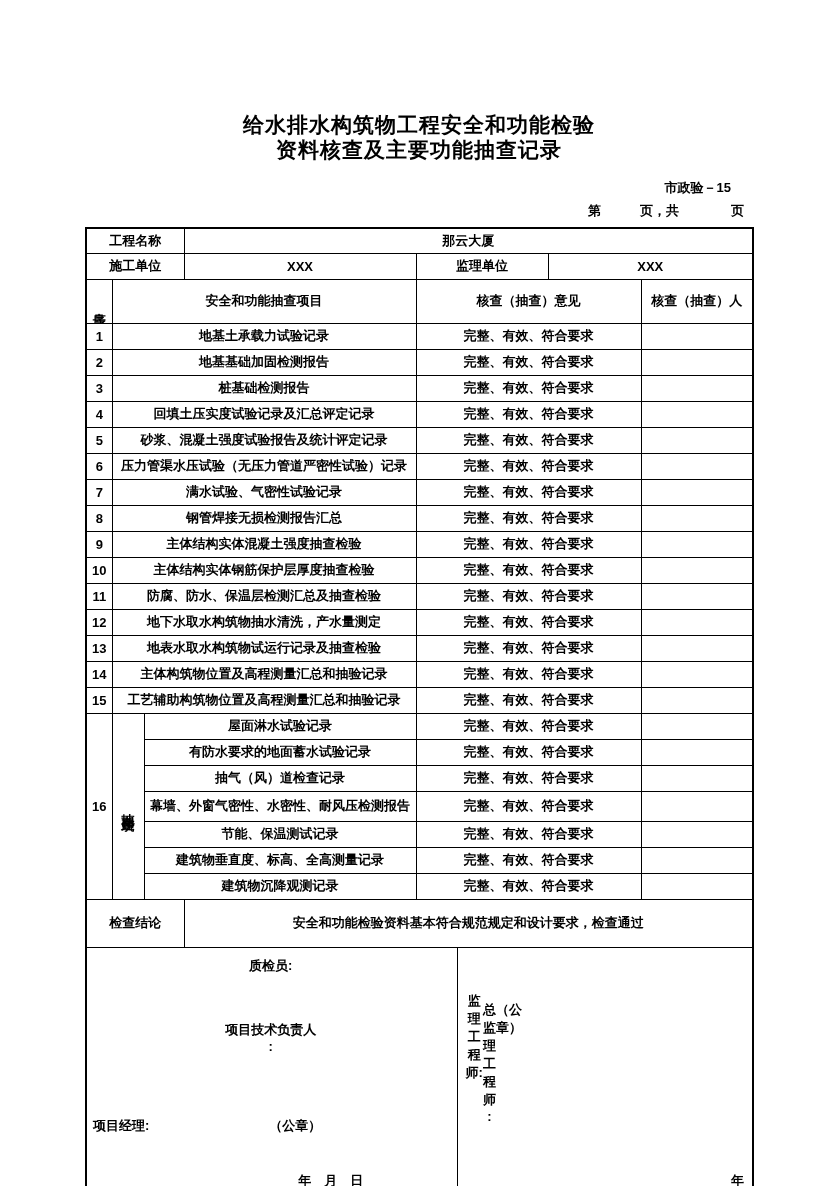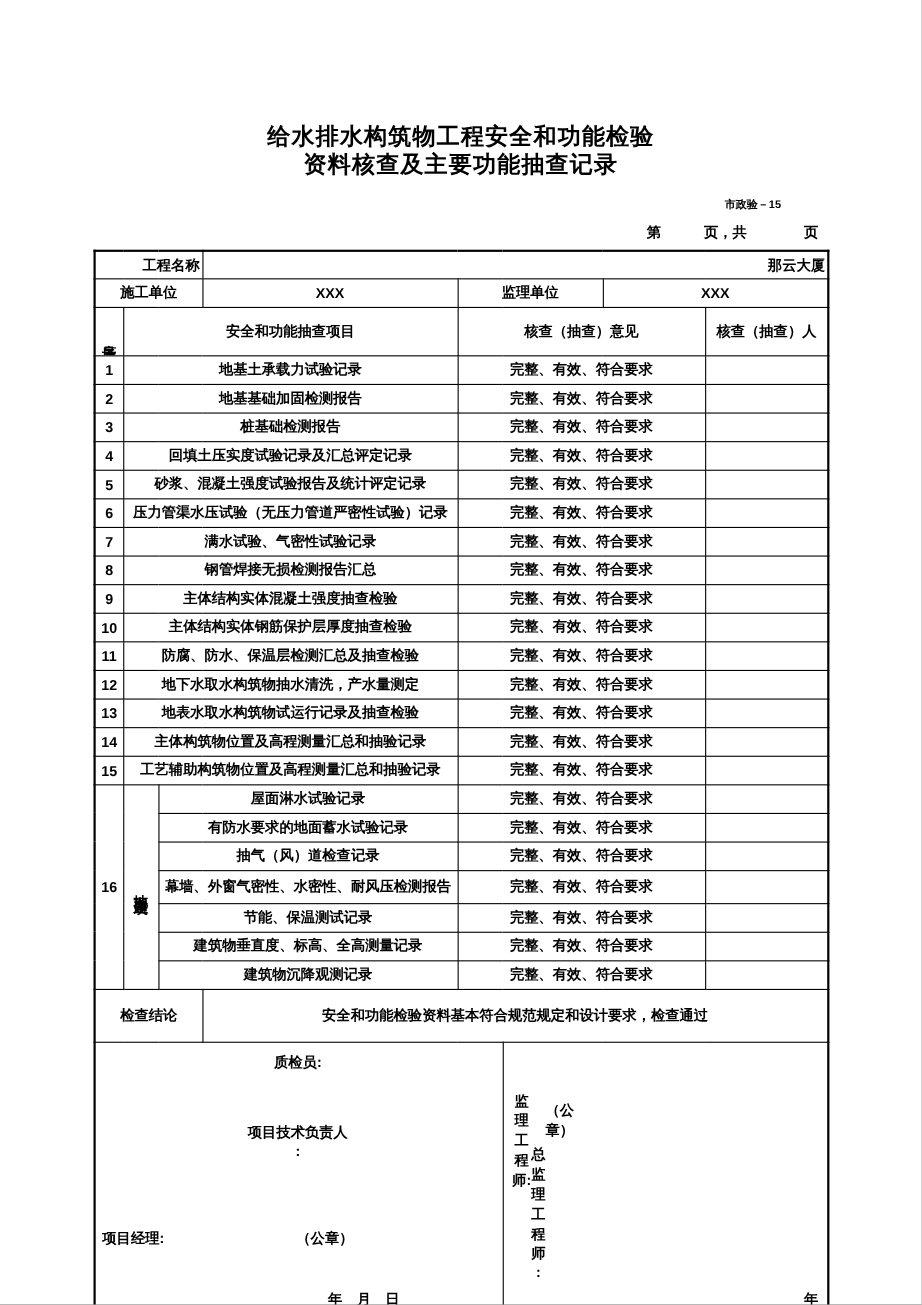--- a/index.html
+++ b/index.html
@@ -6,50 +6,50 @@
   html,body { background:#888; }
   .sheet {
     position:relative; width:838px; height:1186px; margin:0 auto;
     background:#ffffff; color:#000;
     font-family:"Liberation Sans","DejaVu Sans",sans-serif;
     font-weight:bold;
   }
   .doc-type { position:absolute; top:97px; left:0; right:0; text-align:center; font-size:13px; }
   .main-title { position:absolute; top:112px; left:0; right:0; text-align:center;
                 font-size:21px; line-height:25px; letter-spacing:1px; }
-  .form-code { position:absolute; top:179px; right:128px; font-size:10px; }
+  .form-code { position:absolute; top:179px; right:107px; font-size:13px; }
   .page-line { position:absolute; top:202px; right:94px; font-size:13px; white-space:pre; }
 
   table.form {
     position:absolute; left:85px; top:227px; width:667px;
     border-collapse:collapse; table-layout:fixed;
     border:2px solid #000;
   }
   table.form td {
     border:1px solid #000; font-size:13px; font-weight:bold;
     text-align:center; vertical-align:middle; padding:0 2px;
     overflow:hidden;
   }
   td.item { text-align:left; padding:0 5px; }
-  tr.rA td { height:25px;text-align:right; }
+  tr.rA td { height:25px; }
   tr.rB td { height:26px; }
   tr.rH td { height:44px; }
   tr.rI td { height:26px; }
   tr.rW td { height:30px;margin-top:42px; }
   tr.rC td { height:48px; }
   tr.rS td { height:134px; vertical-align:top; }
 
   .vtext { writing-mode:vertical-rl; text-orientation:upright; letter-spacing:2px;
            display:inline-block; line-height:1; }
 
   .sig-cell { text-align:left; }
   .sig-left { padding:9px 6px 6px 4px; display:flex; flex-direction:column; height:100%;gap:37px; }
   .sig-right { padding:44px 6px 6px 6px; display:flex; flex-direction:row; height:100%; }
   .sig-row { font-size:13px; }
-  .pre-line { white-space:pre-line;margin-top:40px; }
+  .pre-line { white-space:pre-line; }
   .flex-row { display:flex; align-items:flex-start; }
   .seal-left { margin-left:120px; }
   .seal-right { margin-left:auto; margin-right:14px; }
   .date-left { margin-top:auto; padding-left:120px; padding-bottom:10px; white-space:pre; }
   .date-right { margin-top:auto; padding-left:195px; padding-bottom:10px; white-space:pre; }
   .gap-s { margin-top:9px; }
   .gap-m { margin-top:26px; }
 </style>
 </head>
 <body>

